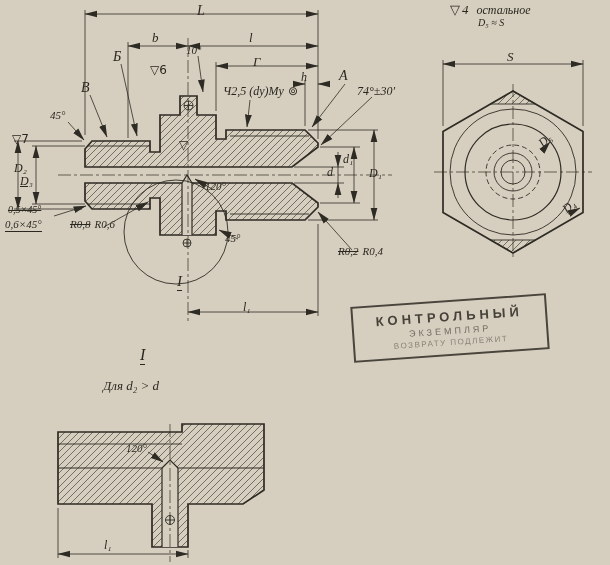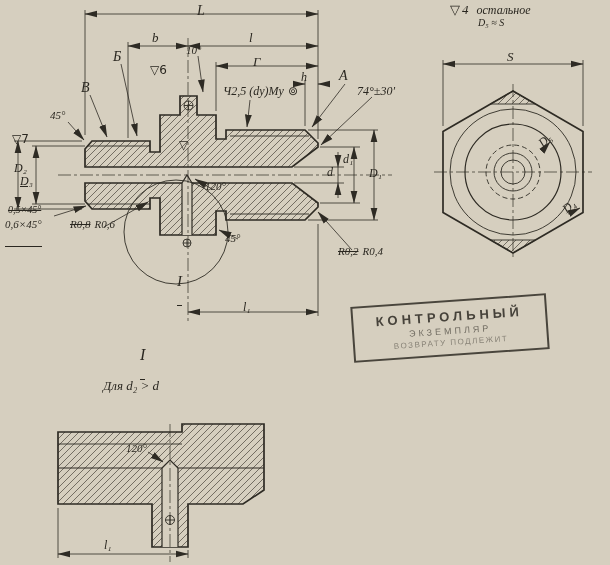--- a/index.html
+++ b/index.html
@@ -17,21 +17,21 @@
   .cl { fill:none; stroke:#2e2b24; stroke-width:0.7; stroke-dasharray:13 3 3 3; }
   .dash { stroke-dasharray:5 3; }
   .hatch { fill:url(#h1); }
   .paper { fill:#d6cfbf; stroke:none; }
 
   
   .lbl { position:absolute; color:#2a2720; font-style:italic; font-size:13px;
          line-height:1; white-space:nowrap; }
   .sym { font-style:normal; font-family:"DejaVu Sans","Liberation Sans",sans-serif; }
   .struck { text-decoration:line-through; }
-  .ul { border-bottom:1.2px solid #2a2720; padding-bottom:16px;font-style:italic; }
+  .ul { border-bottom:1.2px solid #2a2720; padding-bottom:1px;font-style:italic; }
 
   .stamp { position:absolute; left:352px; top:300px; width:196px; height:56px;
            border:2.5px solid #49453c; transform:rotate(-4deg);
            display:flex; flex-direction:column; align-items:center; justify-content:center;
            gap:2px; color:#46423a; }
   .stamp-l1 { font-family:"Liberation Sans","DejaVu Sans",sans-serif; font-weight:bold;
               font-size:13px; letter-spacing:4px; }
   .stamp-l2 { font-family:"Liberation Sans","DejaVu Sans",sans-serif; font-size:9px;
               letter-spacing:3px; opacity:.7; }
   .stamp-l3 { font-family:"Liberation Sans","DejaVu Sans",sans-serif; font-size:8px;

